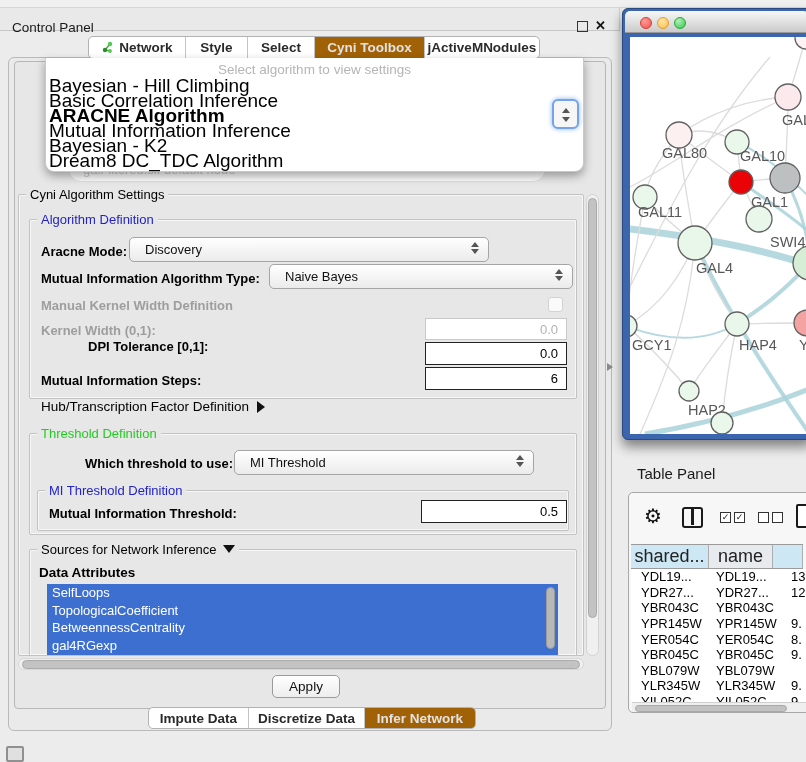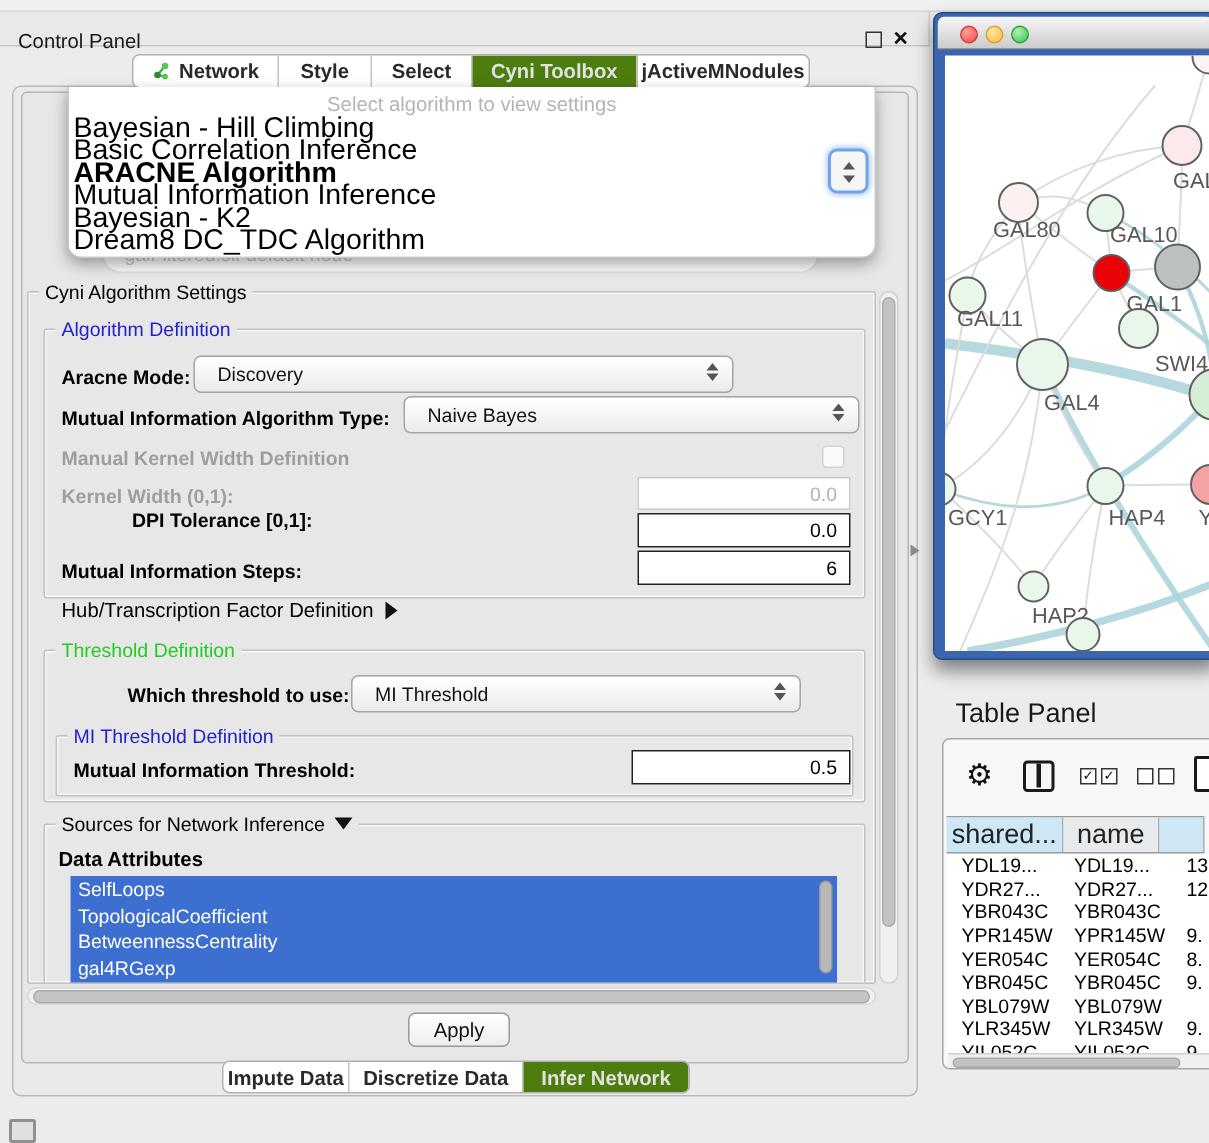--- a/index.html
+++ b/index.html
@@ -14,21 +14,21 @@
   .float-icon { left:577px; top:13px; width:11px; height:11px; border:1.5px solid #333; background:transparent; }
   .close-icon { left:595px; top:10px; font-size:13px; font-weight:bold; color:#111; }
 
   .outer-box { left:8px; top:57px; width:604px; height:674px; background:#eaeaea; border:1px solid #b9b9b9; border-radius:6px; }
   .inner-box { left:14px; top:61px; width:592px; height:648px; background:#e7e7e7; border:1px solid #b7b7b7; border-radius:4px; }
 
   
   .seg-bar { display:flex; background:#ffffff; border:1px solid #b2b2b2; border-radius:5px; overflow:hidden; height:23px; }
   .seg { display:flex; align-items:center; justify-content:center; font-size:13.5px; font-weight:600; color:#2a2a2a; border-right:1px solid #c4c4c4; height:100%; gap:5px; }
   .seg:last-child { border-right:none; }
-  .seg.sel { background:#4d7c0f; color:#e2e2e2; }
+  .seg.sel { background:#a16207; color:#e2e2e2; }
   .net-ico { width:13px; height:13px; }
 
   
   .dd-overlay { left:45px; top:58px; width:539px; height:114px; background:#ffffff; border:1px solid #c9c9c9; border-top:none; border-radius:0 0 9px 9px; box-shadow:0 4px 10px rgba(0,0,0,.35); z-index:50; }
   .dd-placeholder { text-align:center; color:#b5b5b5; font-size:13.5px; padding-top:4px; height:20px; }
   .algo-item { font-size:19px; line-height:15px; color:#000; padding-left:3px; white-space:nowrap; }
   .algo-item.bold { font-weight:bold; }
   .focus-combo { left:552px; top:99px; width:27px; height:30px; background:#f6f6f6; border:2px solid #76a3e6; border-radius:6px; box-shadow:0 0 5px #86b2ef; z-index:60; }
   .focus-combo .stp { position:absolute; left:8px; width:0; height:0; }
   .ghost-combo { left:68px; top:156px; width:478px; height:26px; border:1px solid #dedede; border-radius:13px; background:#fbfbfb; z-index:5; color:#c9c9c9; font-size:13px; line-height:26px; padding-left:14px; overflow:hidden; white-space:nowrap; }
@@ -74,21 +74,21 @@
   .tl { position:absolute; top:6px; width:12px; height:12px; border-radius:50%; }
   .tl.red { left:15px; background:radial-gradient(circle at 35% 30%, #ff9d99, #f1514a); border:1px solid #ce3e37; }
   .tl.yel { left:32px; background:radial-gradient(circle at 35% 30%, #ffe6a8, #fdbc40); border:1px solid #dd9f33; }
   .tl.grn { left:49px; background:radial-gradient(circle at 35% 30%, #b3f0b8, #33c748); border:1px solid #2aa63c; }
   .net-canvas { position:absolute; left:7px; top:28px; width:177px; height:397px; background:#ffffff; overflow:hidden; }
   .edge { fill:none; stroke:#dcdcdc; stroke-width:1.3; }
   .te { fill:none; stroke:#a9d2da; opacity:.85; }
   .node-label { font-family:"Liberation Sans",sans-serif; font-size:14.5px; fill:#585858; }
 
   
-  .tp-title { left:637px; top:465px; font-size:18px; color:#1a1a1a; }
+  .tp-title { left:637px; top:465px; font-size:15px; color:#1a1a1a; }
   .tp-box { left:628px; top:492px; width:186px; height:221px; background:#f7f7f7; border:1px solid #a8a8a8; border-radius:5px; }
   .gear { left:644px; top:504px; font-size:20px; color:#111; }
   .cols-icon { left:682px; top:507px; width:21px; height:21px; border:2.5px solid #1a1a1a; border-radius:3px; }
   .cols-icon:after { content:""; position:absolute; left:7px; top:0; width:2.5px; height:16px; background:#1a1a1a; }
   .ckpair { display:flex; gap:3px; }
   .ck { width:11px; height:11px; border:1.5px solid #333; font-size:9px; line-height:9px; text-align:center; color:#111; background:#fff; }
   .doc-icon { left:796px; top:504px; width:18px; height:24px; border:2.5px solid #1a1a1a; border-radius:2px; background:#fff; }
   .thead { left:631px; top:544px; height:25px; display:flex; border-top:1px solid #9a9a9a; border-bottom:1px solid #9a9a9a; z-index:2; }
   .th { font-size:18px; color:#222; display:flex; align-items:center; justify-content:center; border-right:1px solid #aeaeae; height:100%; }
   .trows { left:631px; top:569px; width:180px; height:133px; background:#fff; overflow:hidden; }
@@ -227,21 +227,21 @@
 </div>
 <span class="gbox-label" style="left:26px; top:187px; background:#e7e7e7; color:#000;">Cyni Algorithm Settings</span>
 
 <div class="abs vscroll-track"></div>
 <div class="abs vscroll-thumb"></div>
 <div class="abs hscroll-track"></div>
 <div class="abs hscroll-thumb"></div>
 
 <div class="abs apply-btn">Apply</div>
 <div class="abs seg-bar" id="bottom-tabs" style="left:148px; top:707px; height:22px; z-index:20;">
-    <div class="seg" style="width: 84px;">
+    <div class="seg" style="width: 100px;">
       <span>Impute Data</span>
     </div>
     <div class="seg" style="width: 116px;">
       <span>Discretize Data</span>
     </div>
     <div class="seg sel" style="width: 110px;">
       <span>Infer Network</span>
     </div>
   </div>
 

